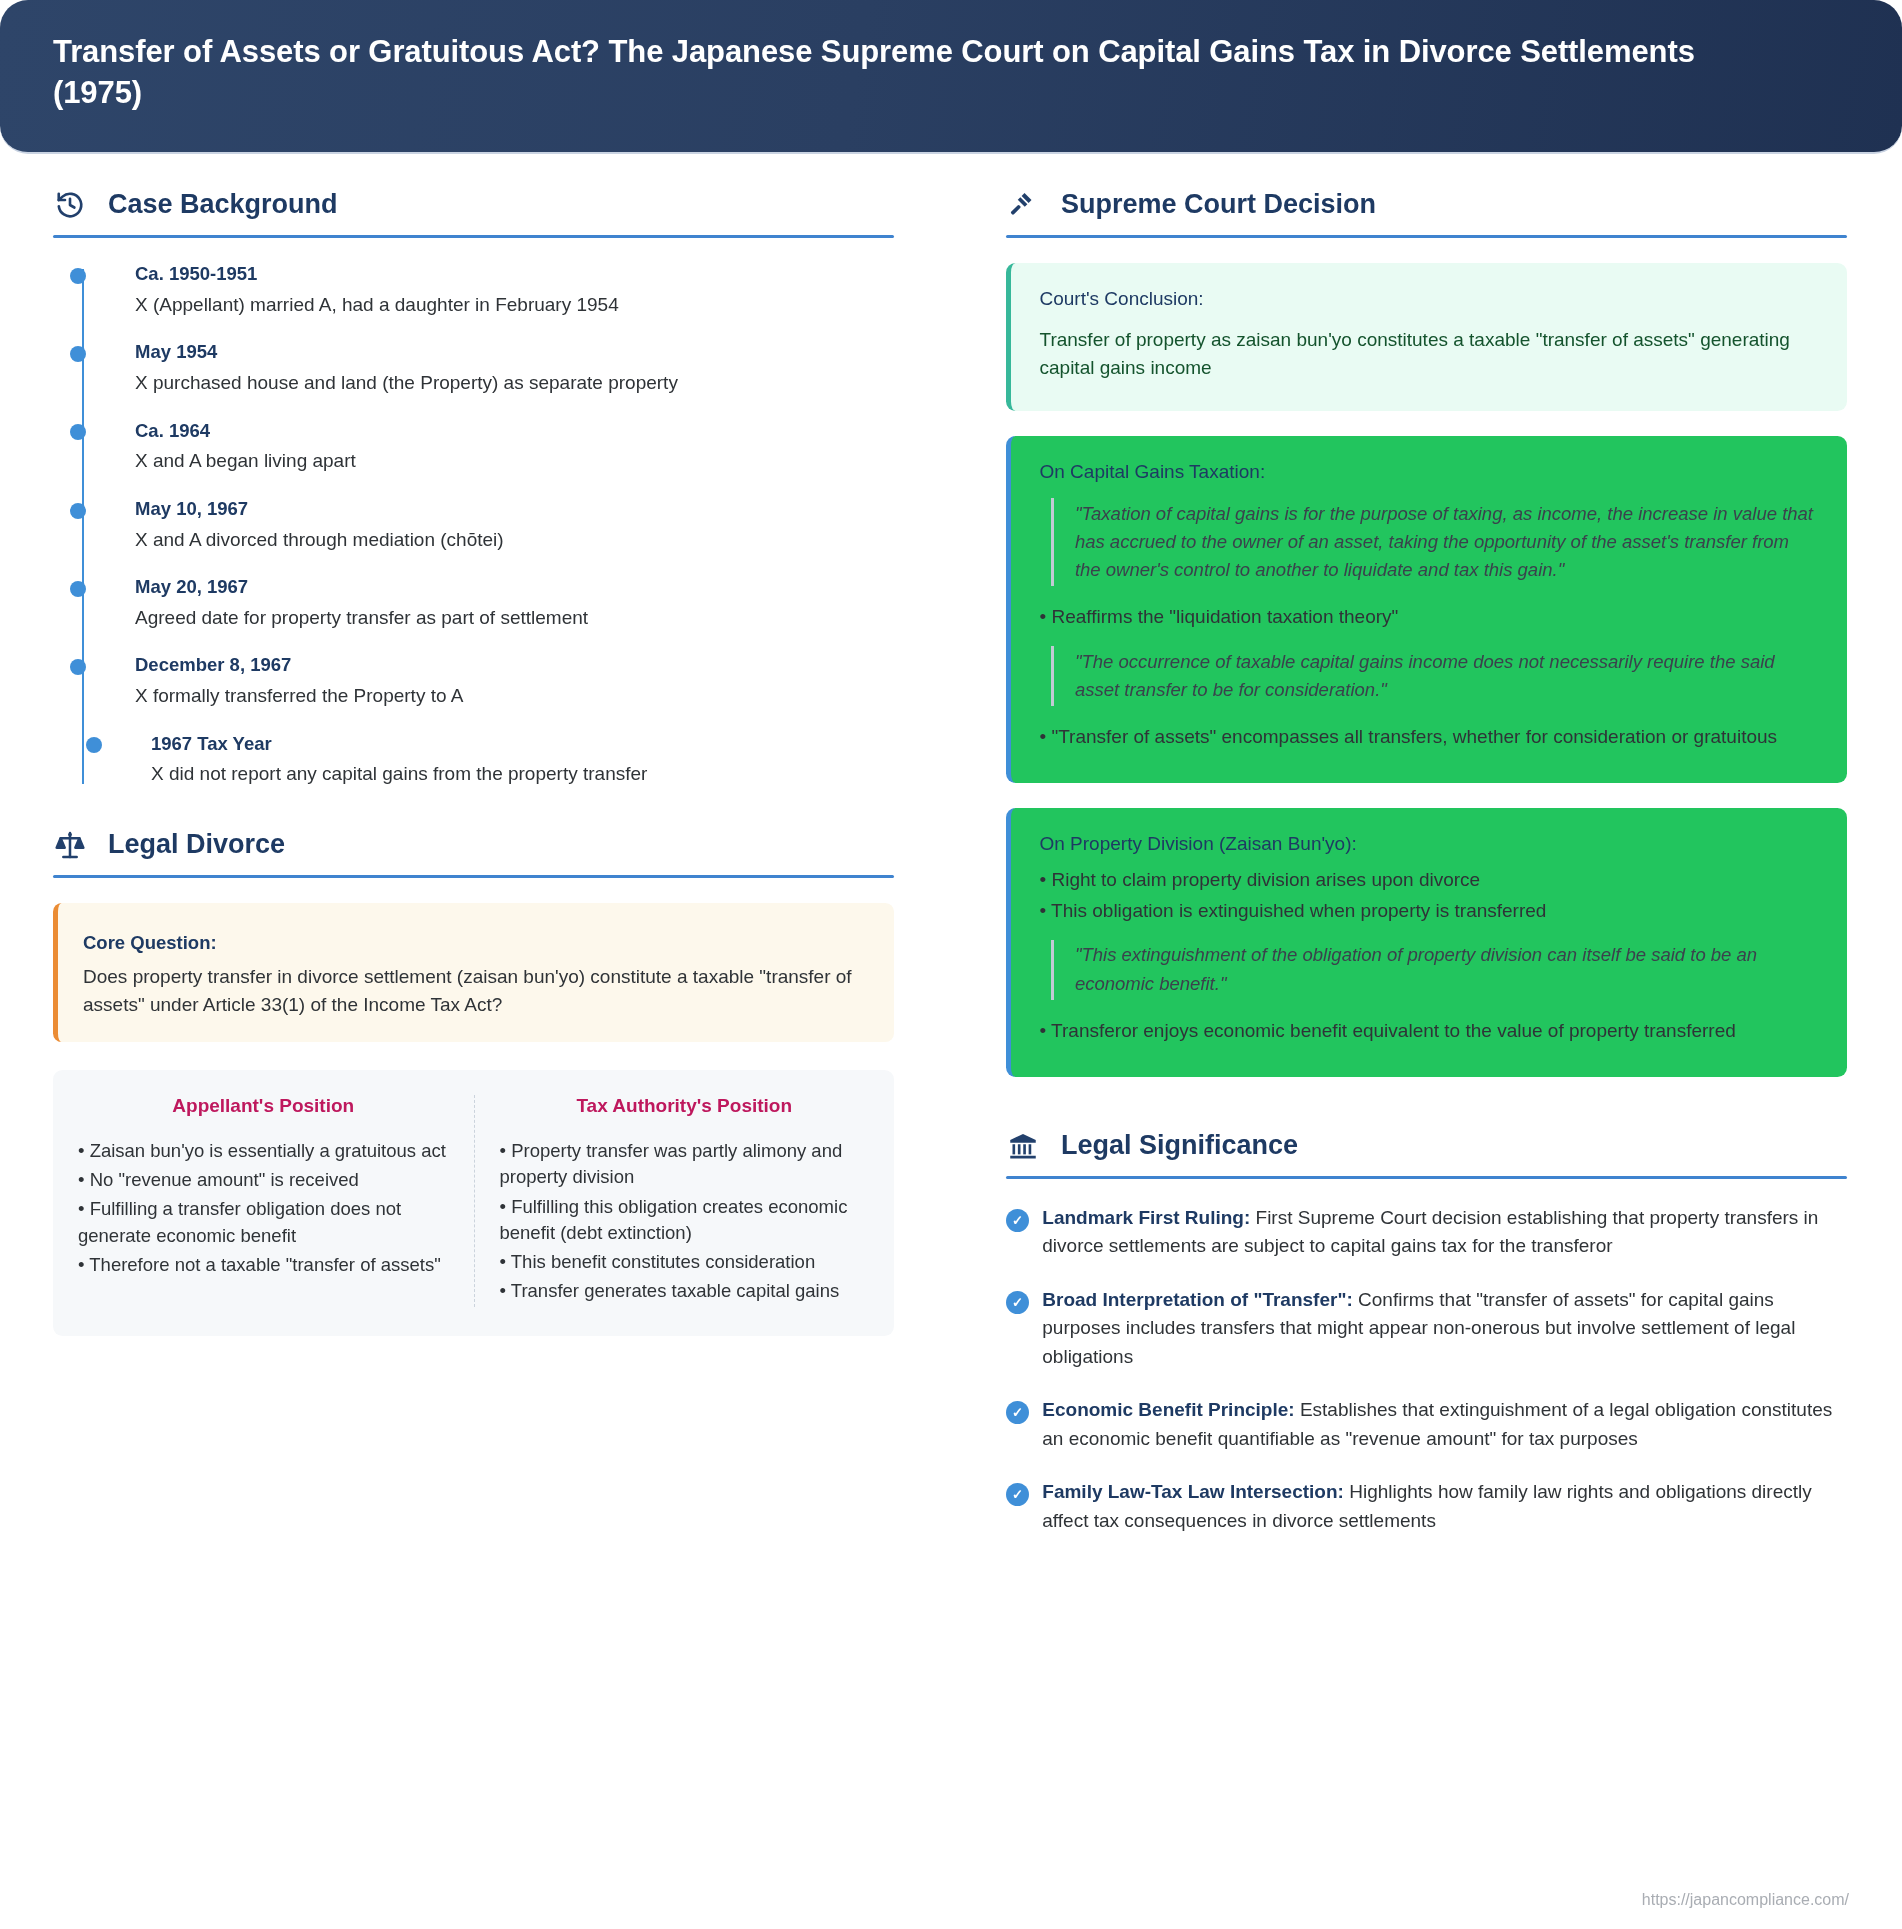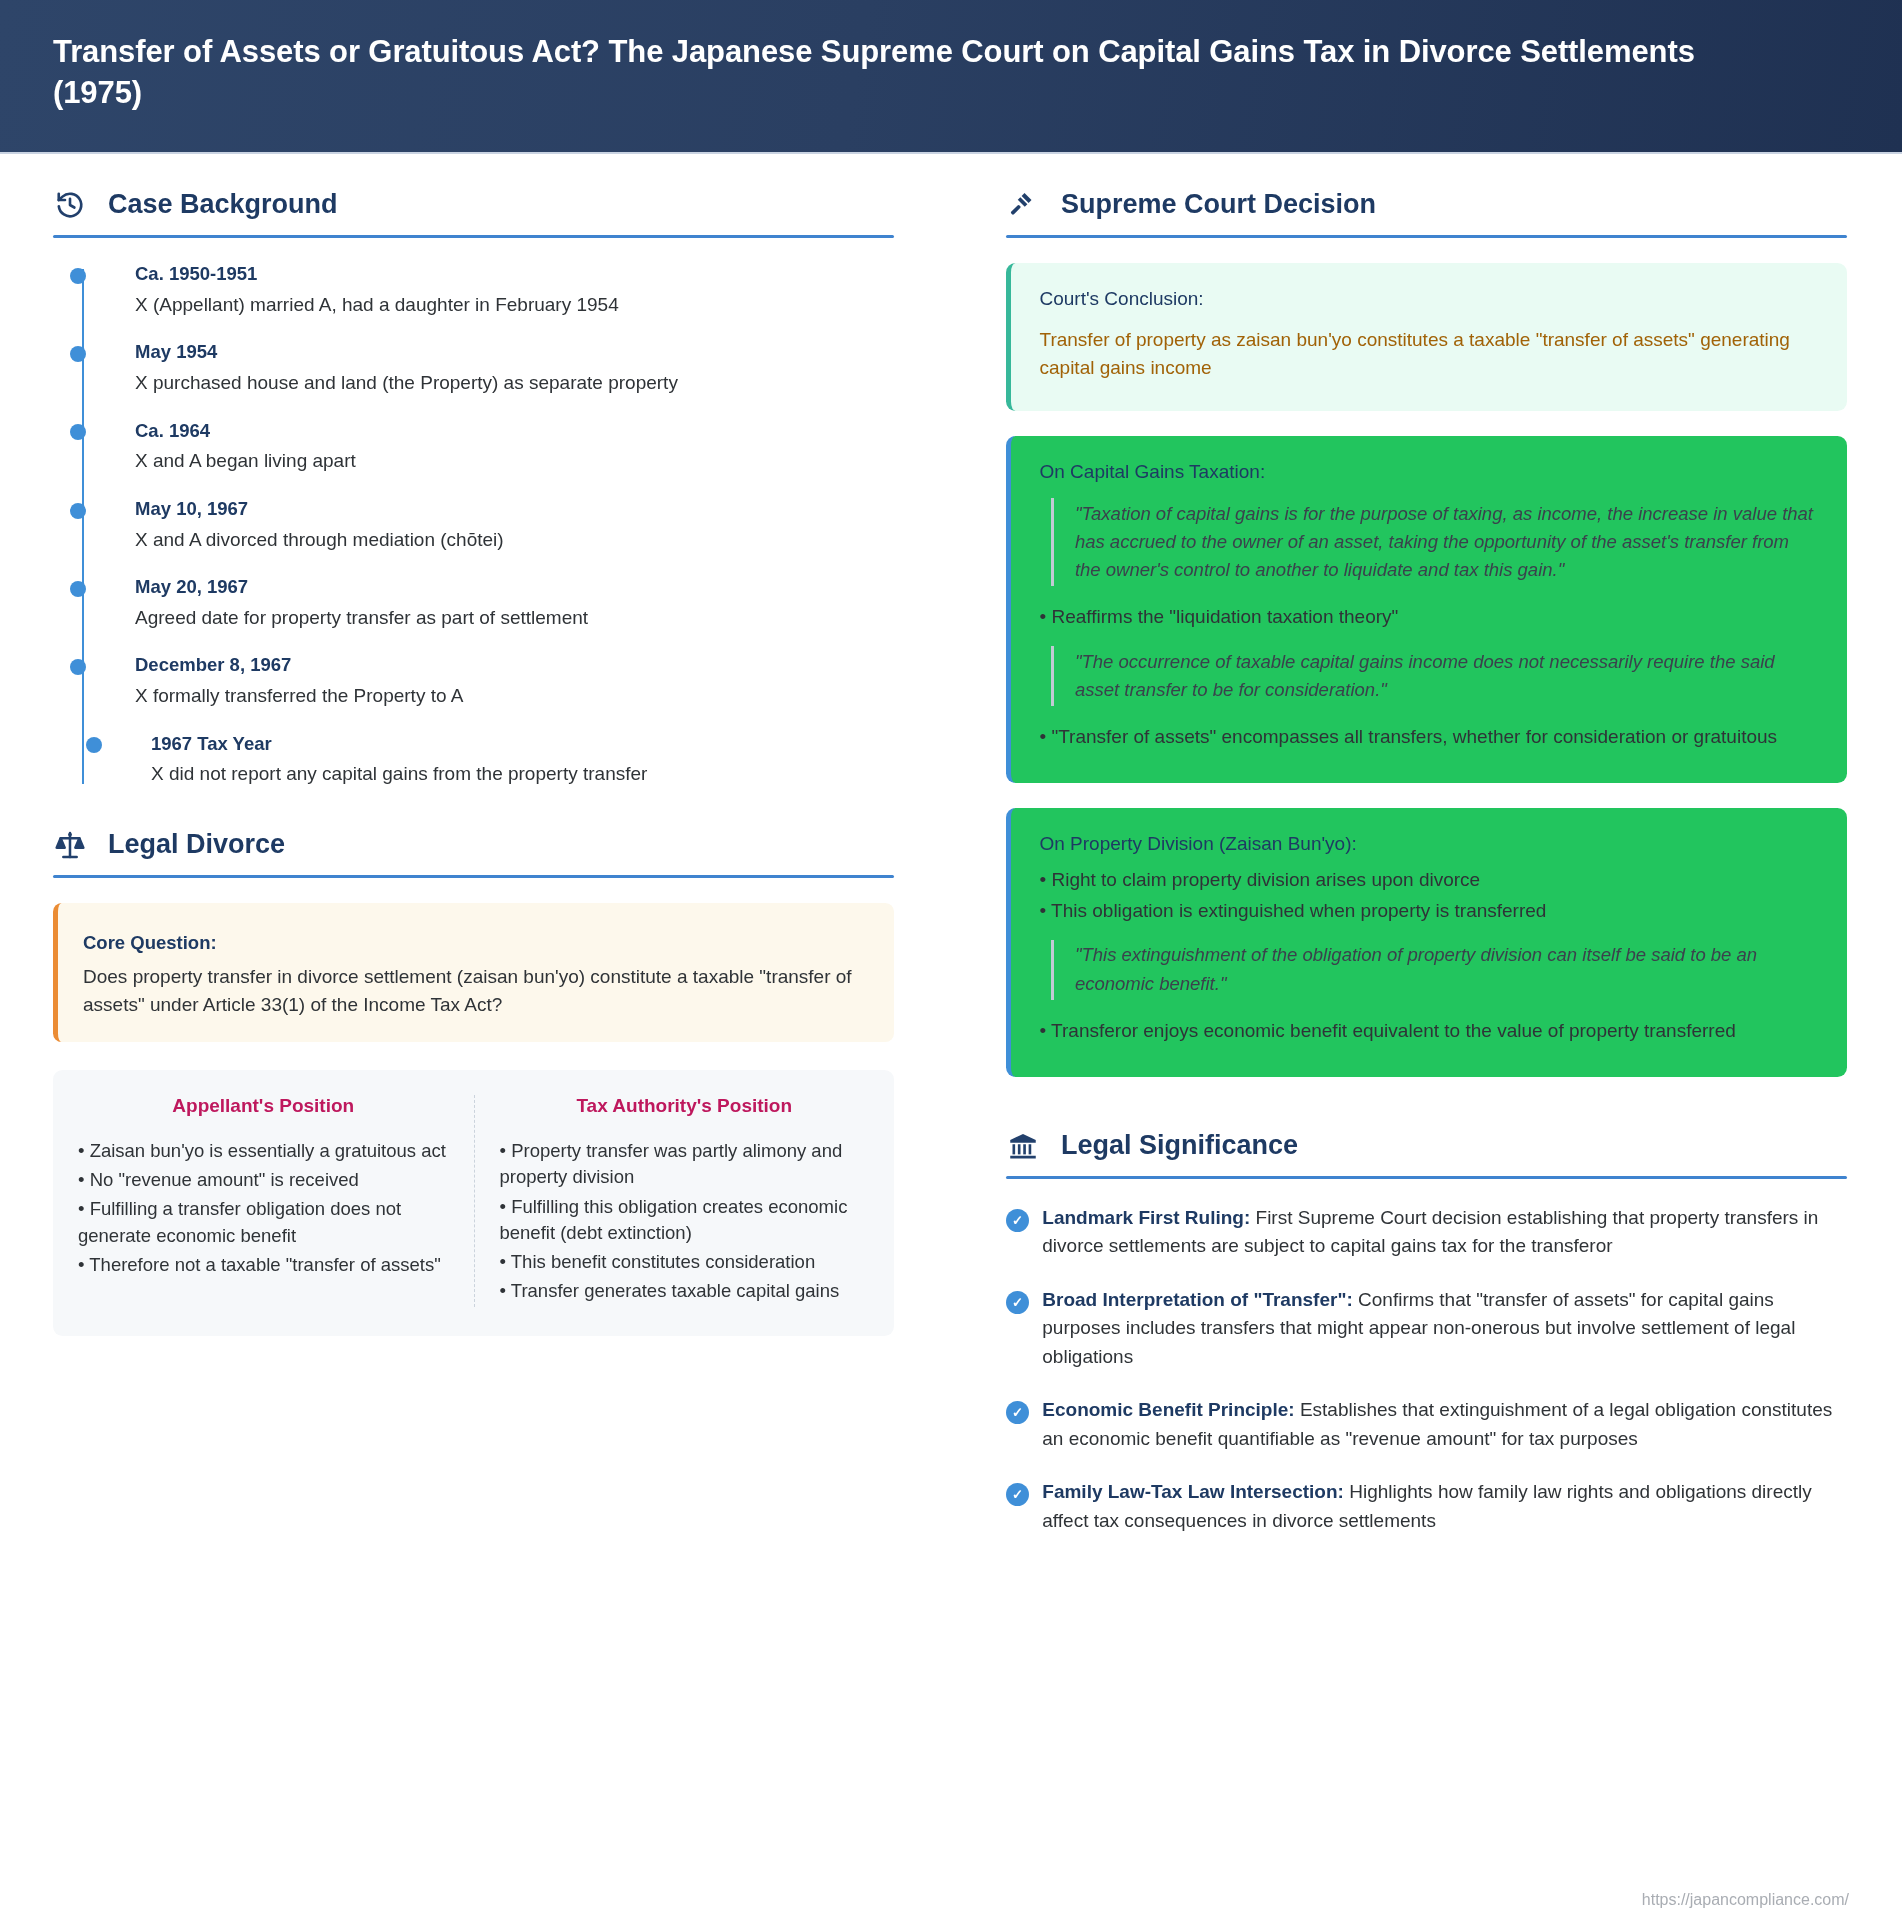--- a/index.html
+++ b/index.html
@@ -9,20 +9,21 @@
     font-family: "Liberation Sans", sans-serif;
   }
   body { width: 1902px; min-height: 1930px; position: relative; }
 
   
   .page-header {
     background: linear-gradient(100deg, #2e4569 0%, #2a3f62 45%, #1f3152 100%);
     padding: 32px 43px 38px 53px;
     min-height: 150px;
     border-bottom: 2.9px solid #c9d3e2;
+    border-radius: 28px;
   }
   .page-header h1 {
     color: #ffffff;
     font-size: 31px;
     line-height: 1.32;
     font-weight: bold;
     letter-spacing: -0.1px;
     max-width: 1674px;
   }
 
@@ -151,21 +152,21 @@
     border-left: 5.7px solid #3f8fd8;
   }
   .card-label {
     font-size: 19px;
     font-weight: normal;
     color: #1e3a63;
     margin-bottom: 10.5px;
   }
   .card-text {
     font-size: 19px;
-    color: #a16207;
+    color: #14532d;
     line-height: 1.48;
     margin-top: 16px;
   }
   .quote {
     border-left: 3.8px solid #c2cad3;
     padding: 1.9px 0 1.9px 21px;
     margin: 15px 0 17px 11.4px;
     font-style: italic;
     font-size: 18.5px;
     color: #3a424c;

